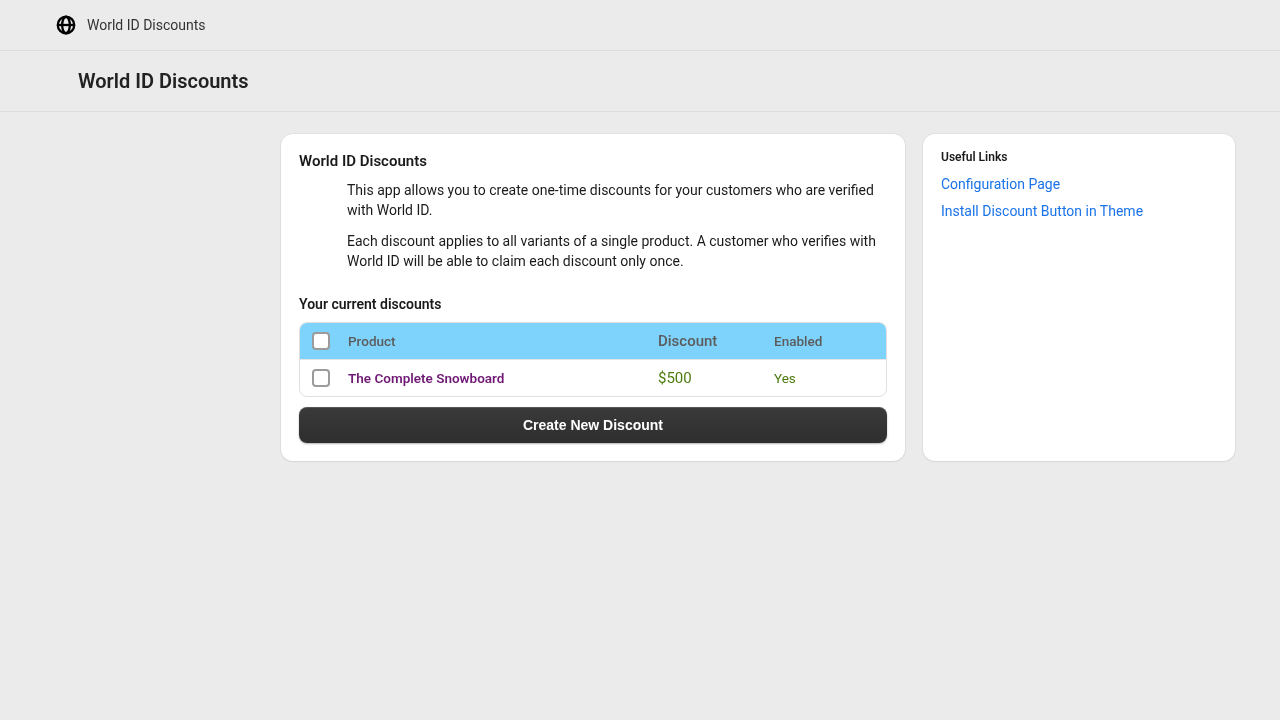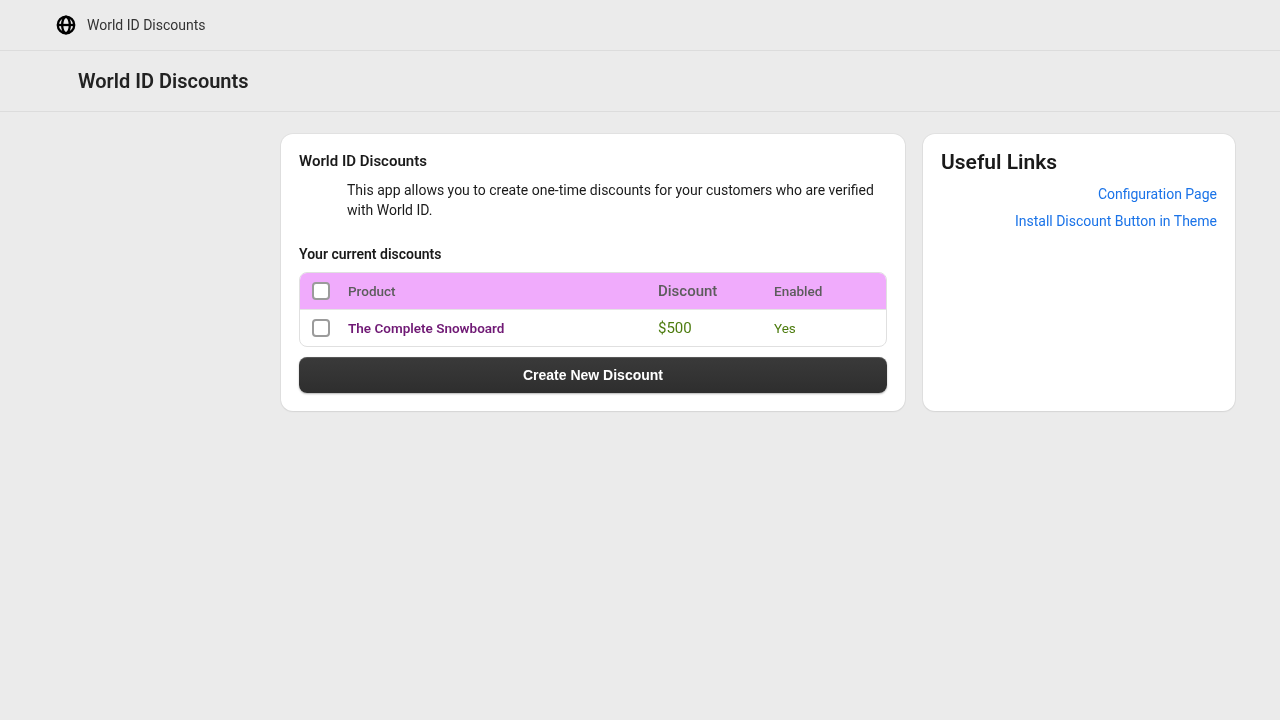--- a/index.html
+++ b/index.html
@@ -85,21 +85,21 @@
       border-radius: 8px;
       overflow: hidden;
       margin-bottom: 10px;
     }
     .table-header, .table-row {
       display: flex;
       align-items: center;
       padding: 9px 12px;
     }
     .table-header {
-      background: #f0abfc;
+      background: #7dd3fc;
       border-bottom: 1px solid #e4e4e4;
     }
     .col-check {
       width: 36px;
       display: flex;
       align-items: center;
     }
     .col-product {
       flex: 1;
       font-size: 13.5px;
@@ -145,31 +145,30 @@
       font-size: 14px;
       font-weight: 600;
       cursor: pointer;
       box-shadow: inset 0 1px 0 rgba(255,255,255,0.15), 0 1px 2px rgba(0,0,0,0.3);
     }
     .side-card {
       width: 312px;
       padding: 16px 18px;
     }
     .side-card h2 {
-      font-size: 21px;
+      font-size: 12px;
       font-weight: 600;
       margin-bottom: 10px;
       color: #1a1a1a;
     }
     .side-card ul {
       list-style: none;
     }
     .side-card li {
       margin-bottom: 8px;
-      text-align: right;
     }
     .side-card a {
       color: #1a73e8;
       text-decoration: none;
       font-size: 14px;
     }
   </style>
 </head>
 <body>
 
@@ -186,20 +185,21 @@
 
 <div class="titlebar">
   <h1>World ID Discounts</h1>
 </div>
 
 <div class="content">
 
   <div class="card main-card">
     <h2>World ID Discounts</h2>
     <p>This app allows you to create one-time discounts for your customers who are verified with World ID.</p>
+    <p>Each discount applies to all variants of a single product. A customer who verifies with World ID will be able to claim each discount only once.</p>
     <h3>Your current discounts</h3>
 
     <div class="table">
       <div class="table-header">
         <div class="col-check">
           <div class="checkbox"></div>
         </div>
         <div class="col-product">Product</div>
         <div class="col-discount">Discount</div>
         <div class="col-enabled">Enabled</div>

